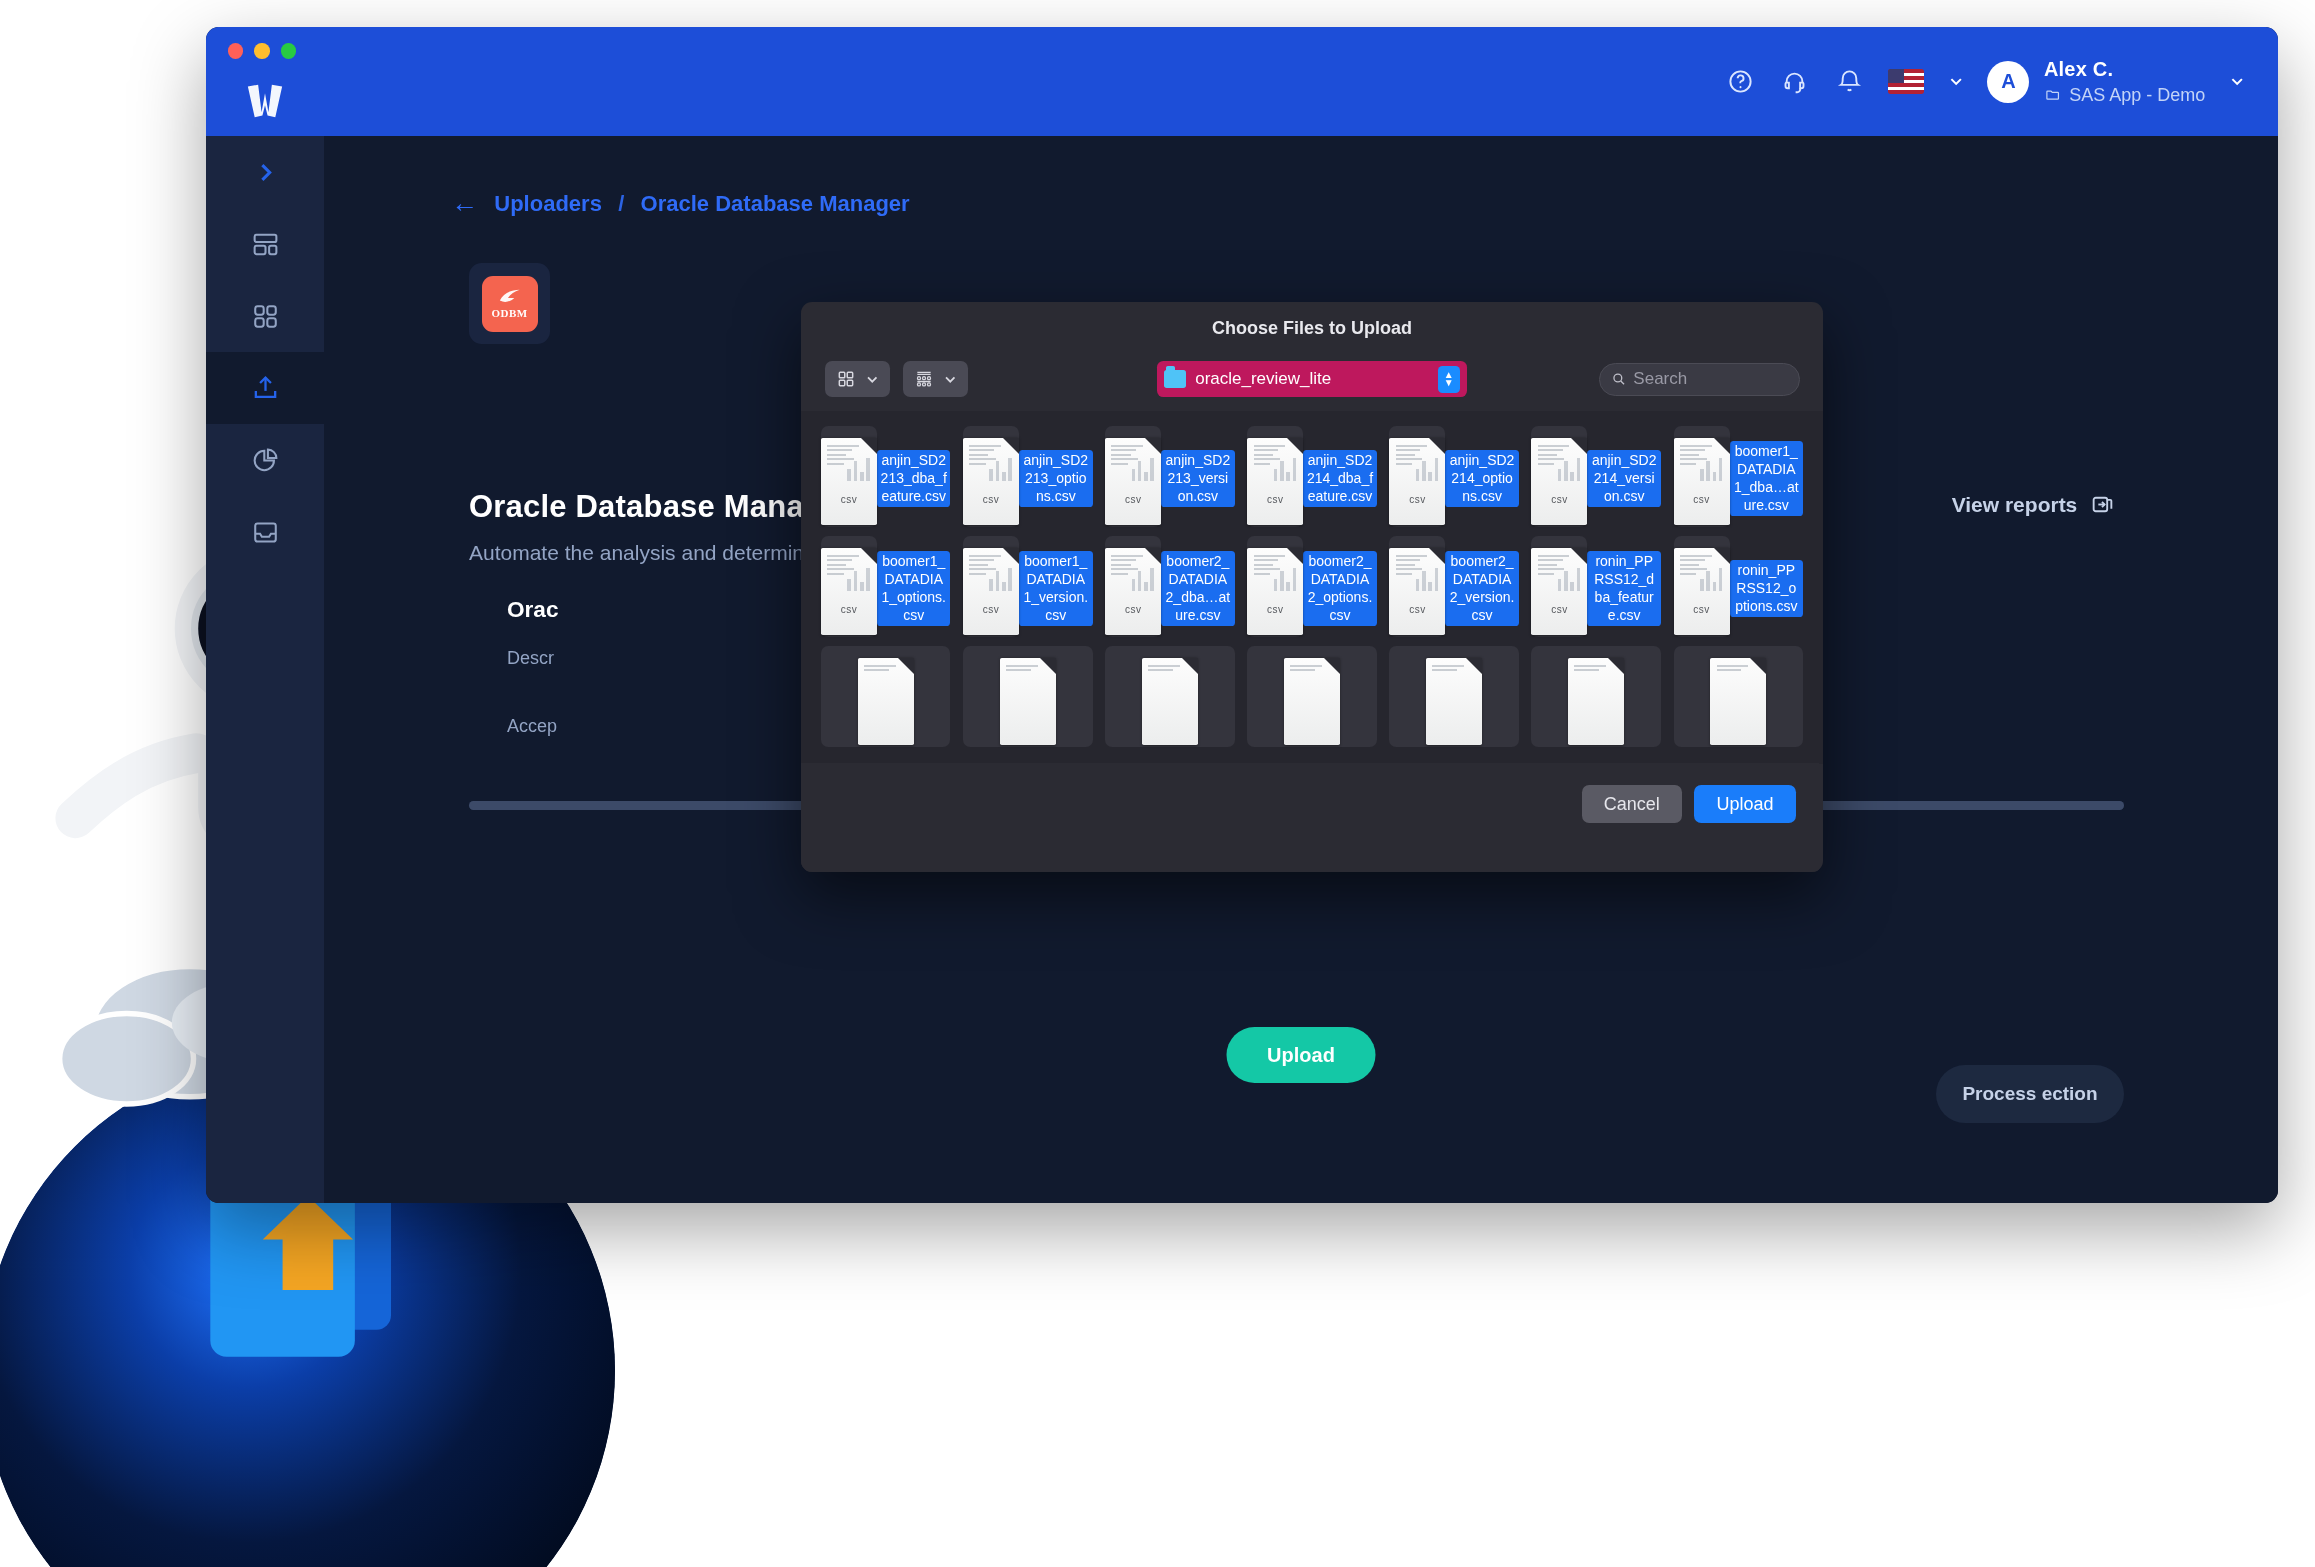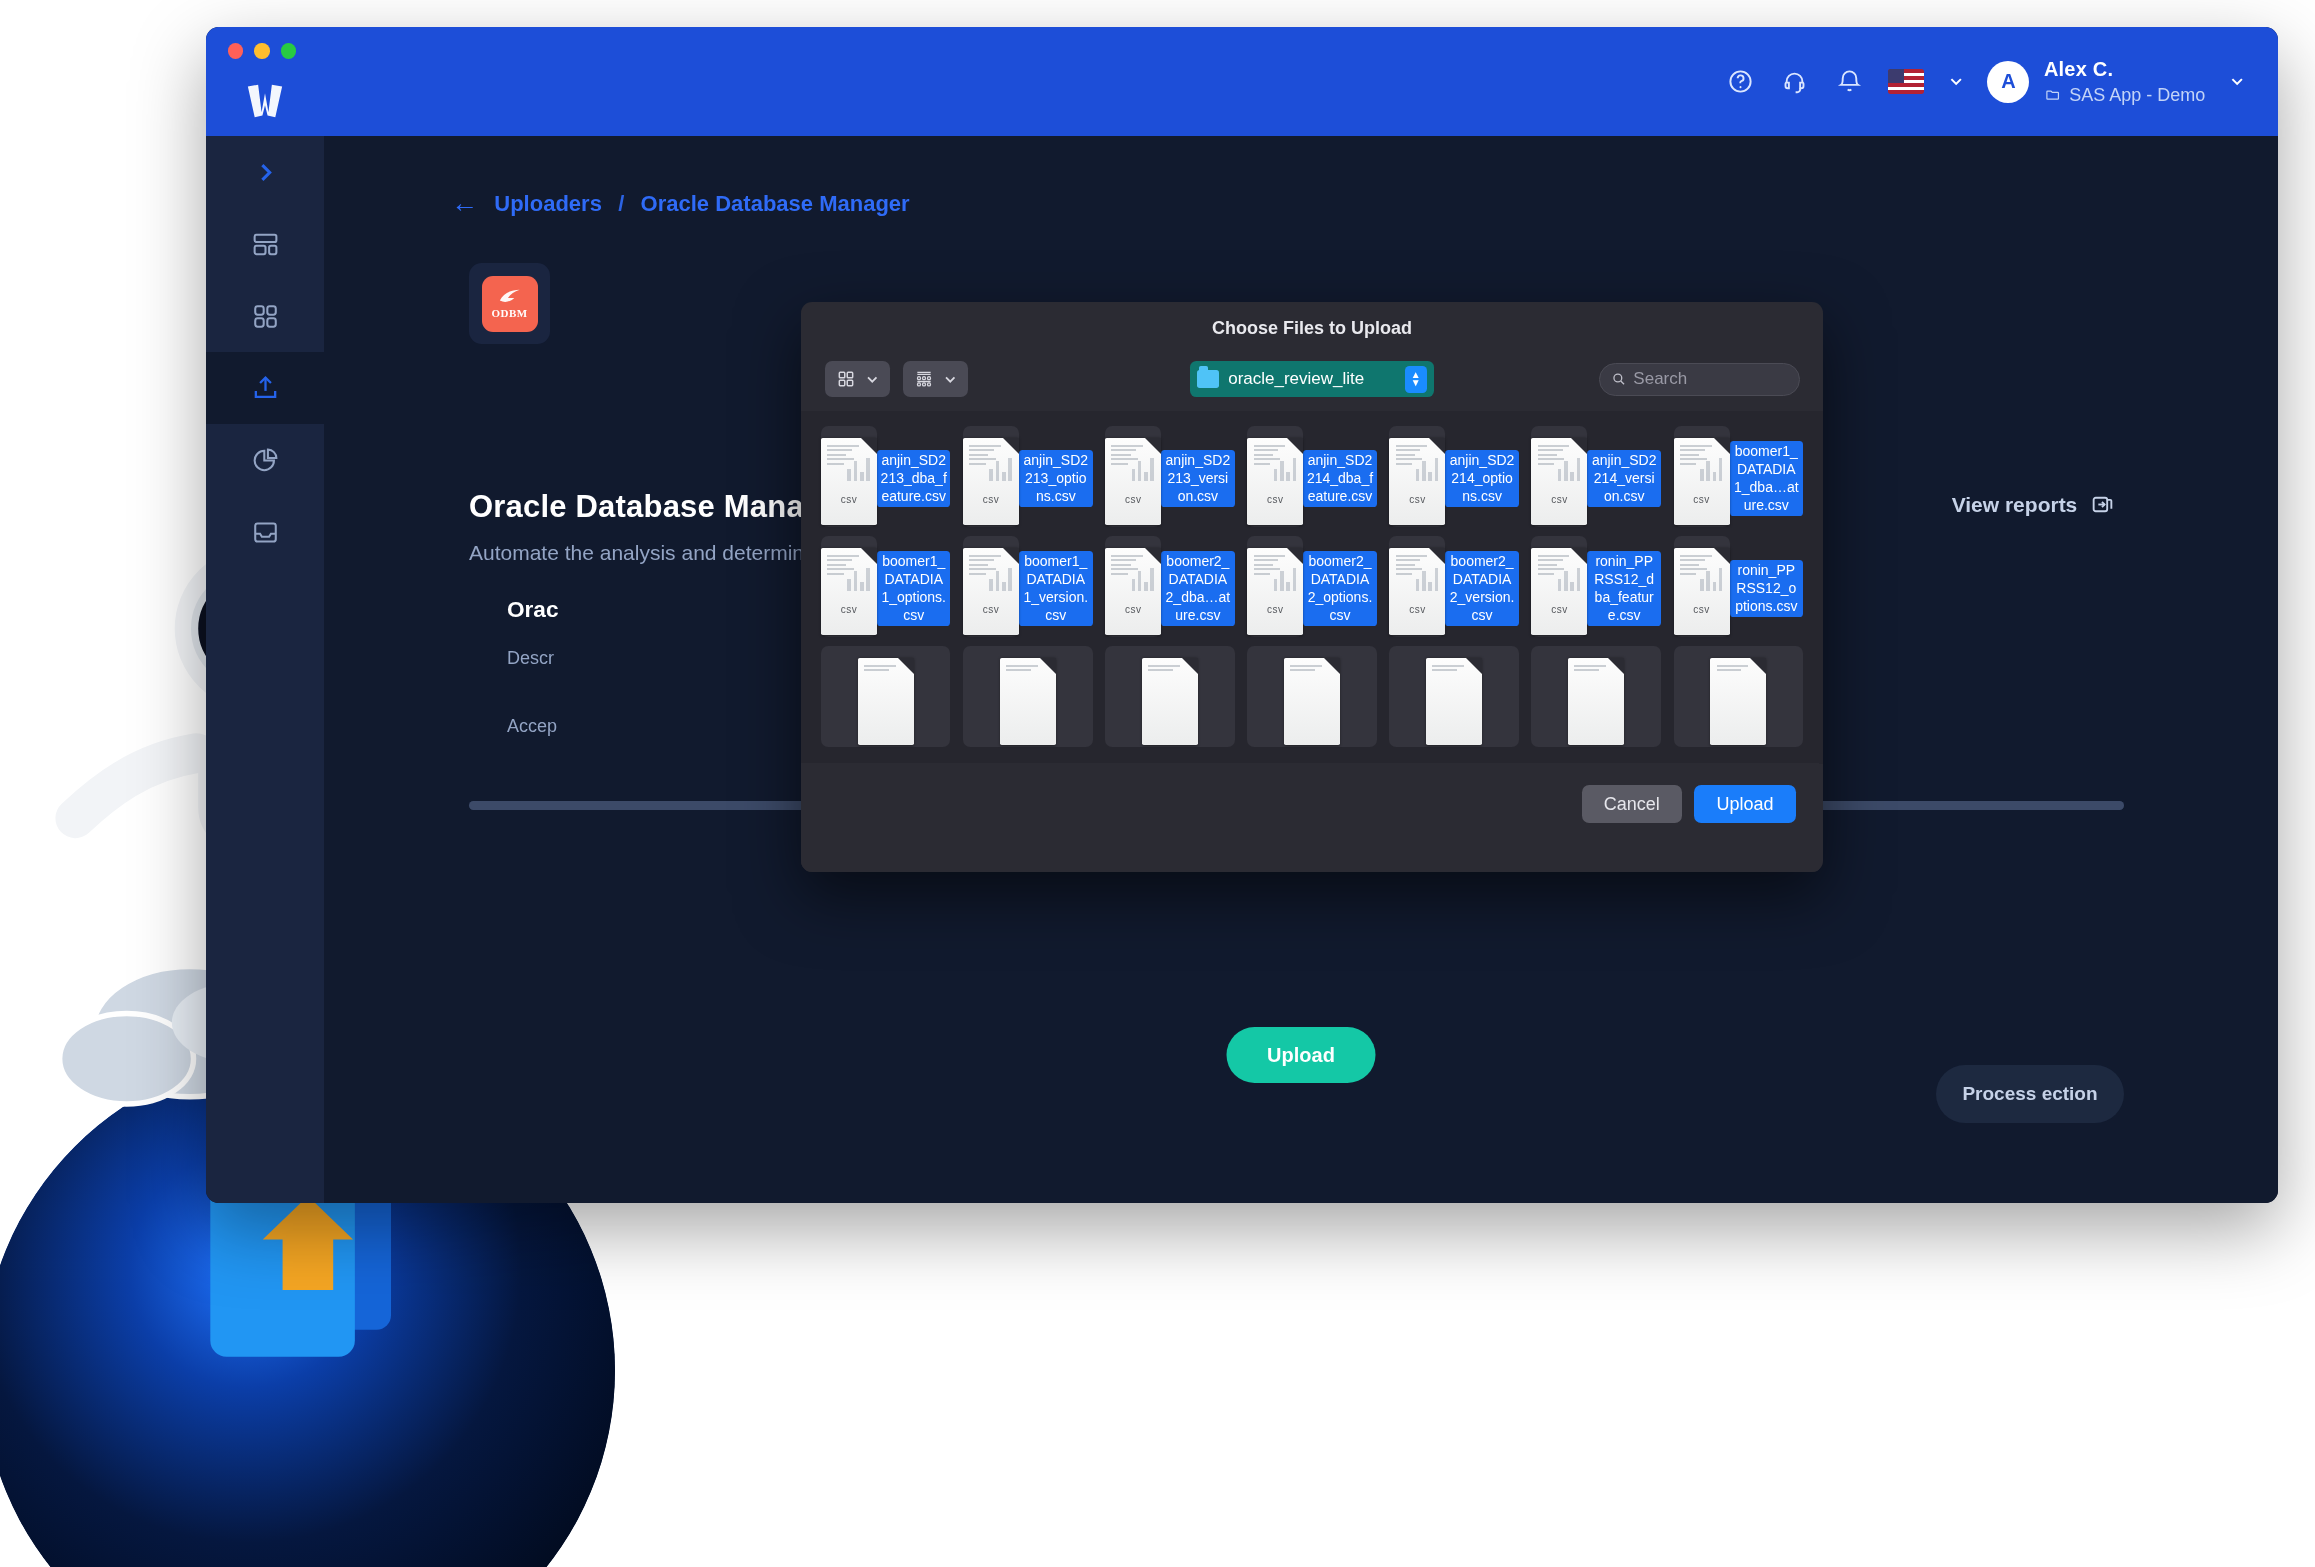--- a/index.html
+++ b/index.html
@@ -171,22 +171,22 @@
     display: flex; align-items: center; padding: 0 23.5px;
   }
   .seg {
     height: 36px; padding: 0 11px; border-radius: 7.2px;
     background: #4a4a55; color: #d8d8e0;
     display: flex; align-items: center; gap: 9px; cursor: pointer;
   }
   .seg + .seg { margin-left: 12.7px; }
   .path-pop {
     position: absolute; left: 50%; transform: translateX(-50%);
-    width: 244px; height: 36px; border-radius: 6.3px;
-    background: #0f766e; color: #ffffff; font-size: 17px;
+    width: 310px; height: 36px; border-radius: 6.3px;
+    background: #be185d; color: #ffffff; font-size: 17px;
     display: flex; align-items: center; gap: 9px; padding: 0 7.2px;
     cursor: pointer;
   }
   .folder-ico { width: 22px; height: 18px; background: #4fc3f7; border-radius: 2.7px; position: relative; flex: 0 0 auto; }
   .folder-ico::before { content:""; position:absolute; left:1.8px; top:-3.6px; width:9px; height:4.5px; background:#4fc3f7; border-radius:1.8px 1.8px 0 0; }
   .pop-stepper {
     margin-left: auto; width: 22px; height: 27px; border-radius: 4.5px;
     background: #1a8cff; color: #fff; display: flex; flex-direction: column;
     align-items: center; justify-content: center; line-height: 8.1px; font-size: 10px;
   }

